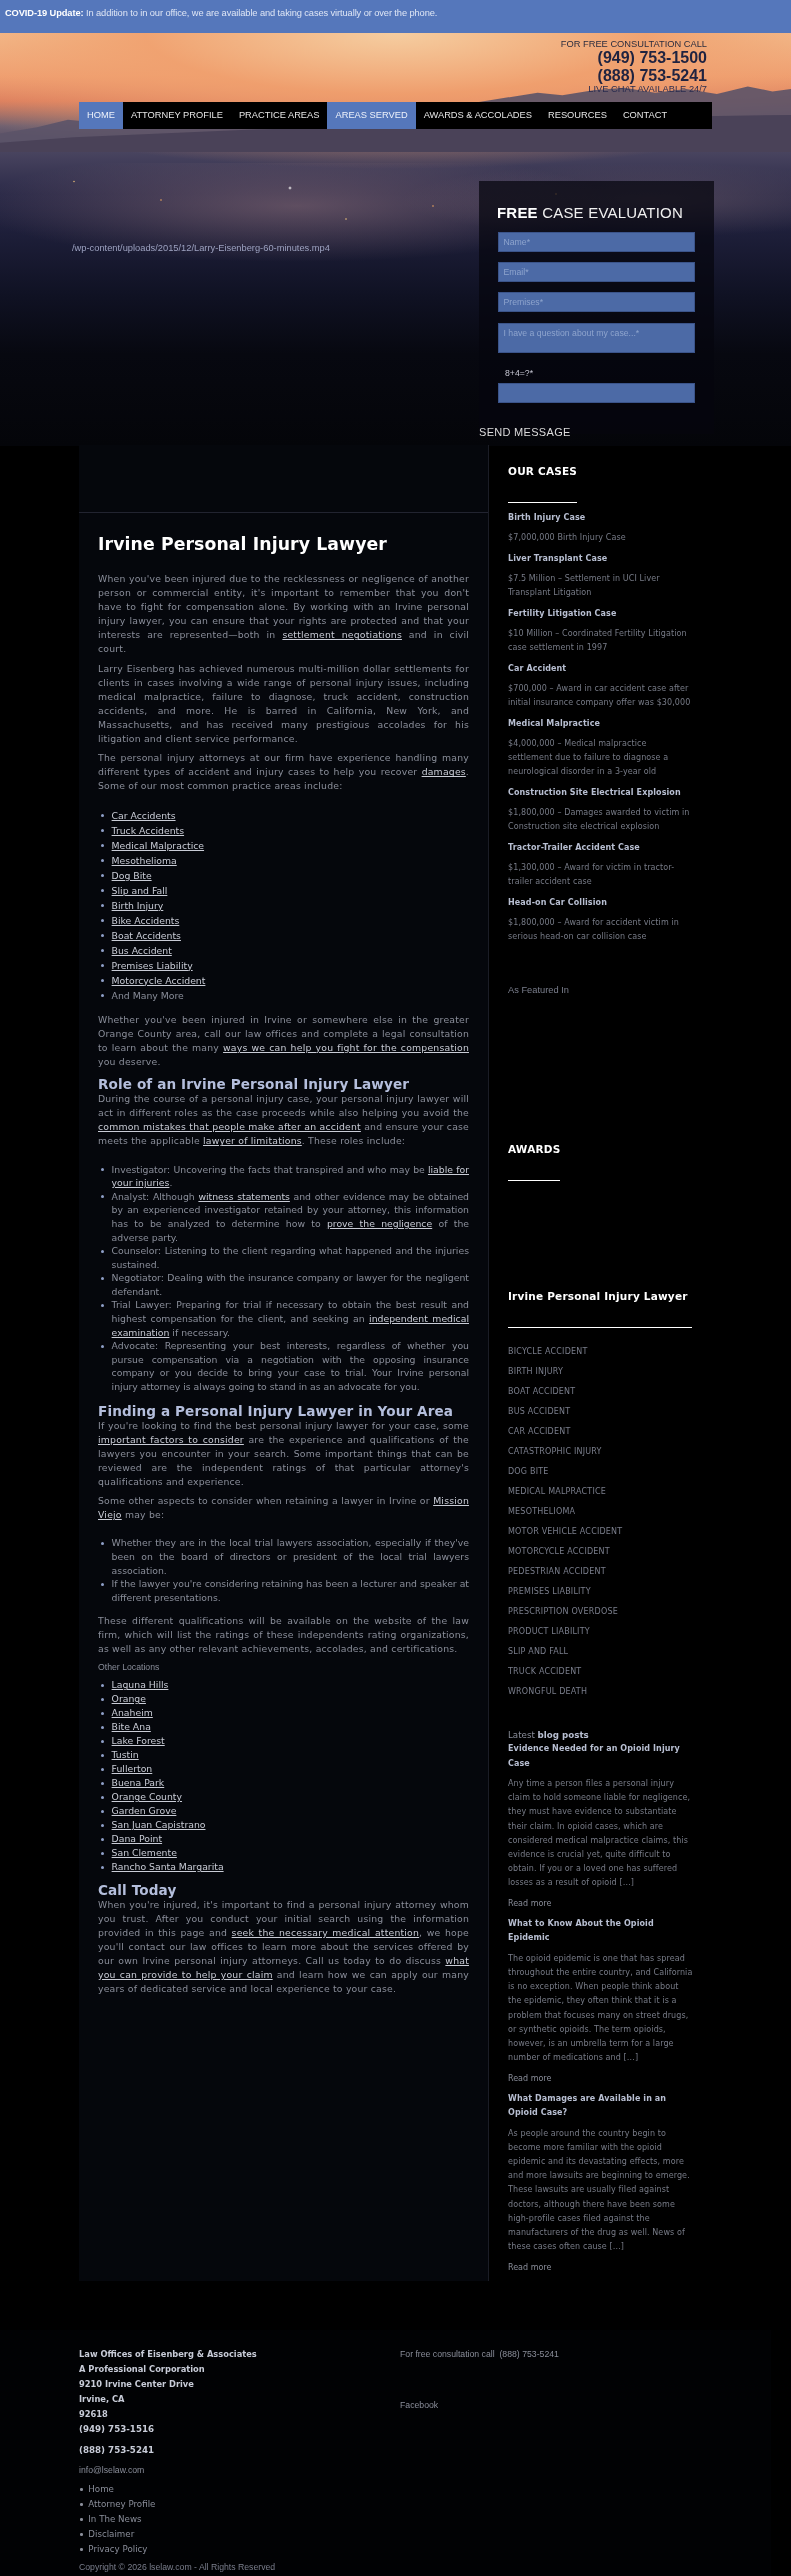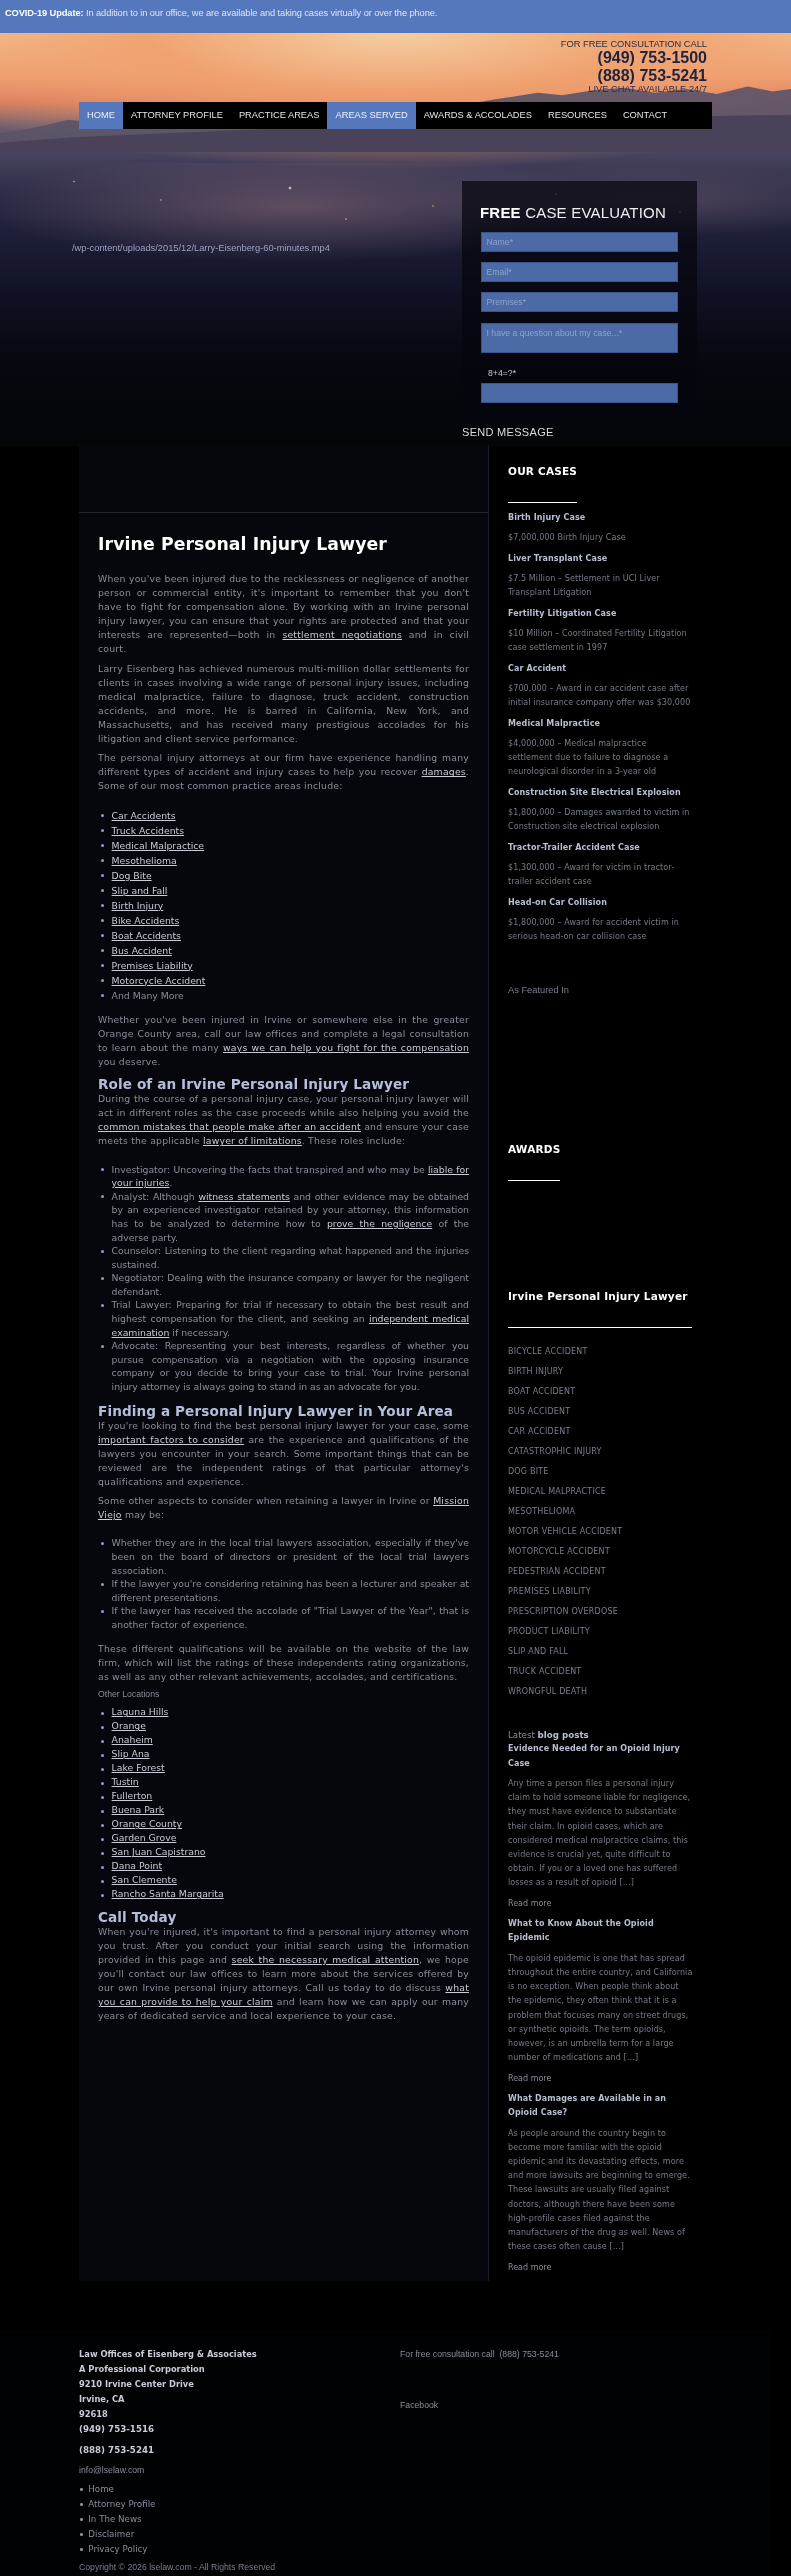--- a/index.html
+++ b/index.html
@@ -25,21 +25,21 @@
   radial-gradient(ellipse 247px 37px at 649px 37px,rgba(120,100,110,0.45),transparent);}
 .top-right{position:absolute;right:84px;top:6.2px;text-align:right;font-family:"Liberation Sans Narrow","Liberation Sans",sans-serif}
 .tr-label{font-size:9.3px;color:#2a2c3e;letter-spacing:0}
 .tr-phone{font-size:16px;font-weight:bold;color:#1f2340;line-height:18px}
 .tr-chat{font-size:9.3px;color:#2a2c4e;margin-top:-1.2px}
 .nav{position:absolute;left:79px;top:69px;width:633px;height:26.6px;background:#000;display:flex}
 .nav-item{height:26.6px;line-height:26.6px;padding:0 8px;color:#e6e6e6;font-family:"Liberation Sans Narrow","Liberation Sans",sans-serif;font-size:9.3px;white-space:nowrap;cursor:pointer}
 .nav-item.active{background:#5577bb;color:#eef2fb}
 .video-url{position:absolute;left:72px;top:87px;font-family:"Liberation Sans Narrow","Liberation Sans",sans-serif;font-size:9.3px;color:#9da2c0}
 .hero .video-url{top:210px}
-.form-box{position:absolute;left:462px;top:148px;width:235px;height:253px;background:rgba(5,6,14,0.72)}
+.form-box{position:absolute;left:479px;top:148px;width:235px;height:253px;background:rgba(5,6,14,0.72)}
 .form-title{position:absolute;left:18px;top:23px;font-size:15px;color:#fff;font-family:"Liberation Sans Narrow","Liberation Sans",sans-serif;letter-spacing:0.2px}
 .form-title b{font-weight:bold}
 .form-title span{font-weight:normal;color:#f0f0f0}
 .fld{position:absolute;left:18.5px;width:197px;height:20.4px;background:#4c6aa6;border:1.2px solid #3b548a;color:#8ea4cd;font-family:"Liberation Sans Narrow","Liberation Sans",sans-serif;font-size:8.7px;padding:3.7px 5px}
 .fld.ta{height:30px}
 .captcha-lbl{position:absolute;left:26px;top:212px;color:#c8c8d4;font-size:8.7px;font-family:"Liberation Sans Narrow","Liberation Sans",sans-serif}
 .send{position:absolute;left:0;width:235px;top:265px;color:#dcdcdc;font-size:11px;font-family:"Liberation Sans Narrow","Liberation Sans",sans-serif;letter-spacing:0.3px;cursor:pointer}
 .wrap{position:relative;width:791px;background:#000}
 .main{position:absolute;left:79px;top:0;width:410px;background:#05070c;border-right:0.6px solid #1b1d26}
 .main-top{height:68px;border-bottom:0.6px solid #222430}
@@ -162,30 +162,29 @@
         <li><span>Trial Lawyer: Preparing for trial if necessary to obtain the best result and highest compensation for the client, and seeking an </span><a>independent medical examination</a><span> if necessary.</span></li>
         <li>Advocate: Representing your best interests, regardless of whether you pursue compensation via a negotiation with the opposing insurance company or you decide to bring your case to trial. Your Irvine personal injury attorney is always going to stand in as an advocate for you.</li>
       </ul>
 
       <h2 class="sh" style="margin-top:6.2px">Finding a Personal Injury Lawyer in Your Area</h2>
       <p><span>If you're looking to find the best personal injury lawyer for your case, some </span><a>important factors to consider</a><span> are the experience and qualifications of the lawyers you encounter in your search. Some important things that can be reviewed are the independent ratings of that particular attorney's qualifications and experience.</span></p>
       <p><span>Some other aspects to consider when retaining a lawyer in Irvine or </span><a>Mission Viejo</a><span> may be:</span></p>
       <ul class="aspects">
         <li>Whether they are in the local trial lawyers association, especially if they've been on the board of directors or president of the local trial lawyers association.</li>
         <li>If the lawyer you're considering retaining has been a lecturer and speaker at different presentations.</li>
-        <li>If the lawyer has received the accolade of "Trial Lawyer of the Year", that is another factor of experience.</li>
       </ul>
       <p>These different qualifications will be available on the website of the law firm, which will list the ratings of these independents rating organizations, as well as any other relevant achievements, accolades, and certifications.</p>
 
       <div class="other-loc">Other Locations</div>
       <ul class="locs">
         <li><a>Laguna Hills</a></li>
         <li><a>Orange</a></li>
         <li><a>Anaheim</a></li>
-        <li><a>Slip Ana</a></li>
+        <li><a>Bite Ana</a></li>
         <li><a>Lake Forest</a></li>
         <li><a>Tustin</a></li>
         <li><a>Fullerton</a></li>
         <li><a>Buena Park</a></li>
         <li><a>Orange County</a></li>
         <li><a>Garden Grove</a></li>
         <li><a>San Juan Capistrano </a></li>
         <li><a>Dana Point</a></li>
         <li><a>San Clemente</a></li>
         <li><a>Rancho Santa Margarita</a></li>

